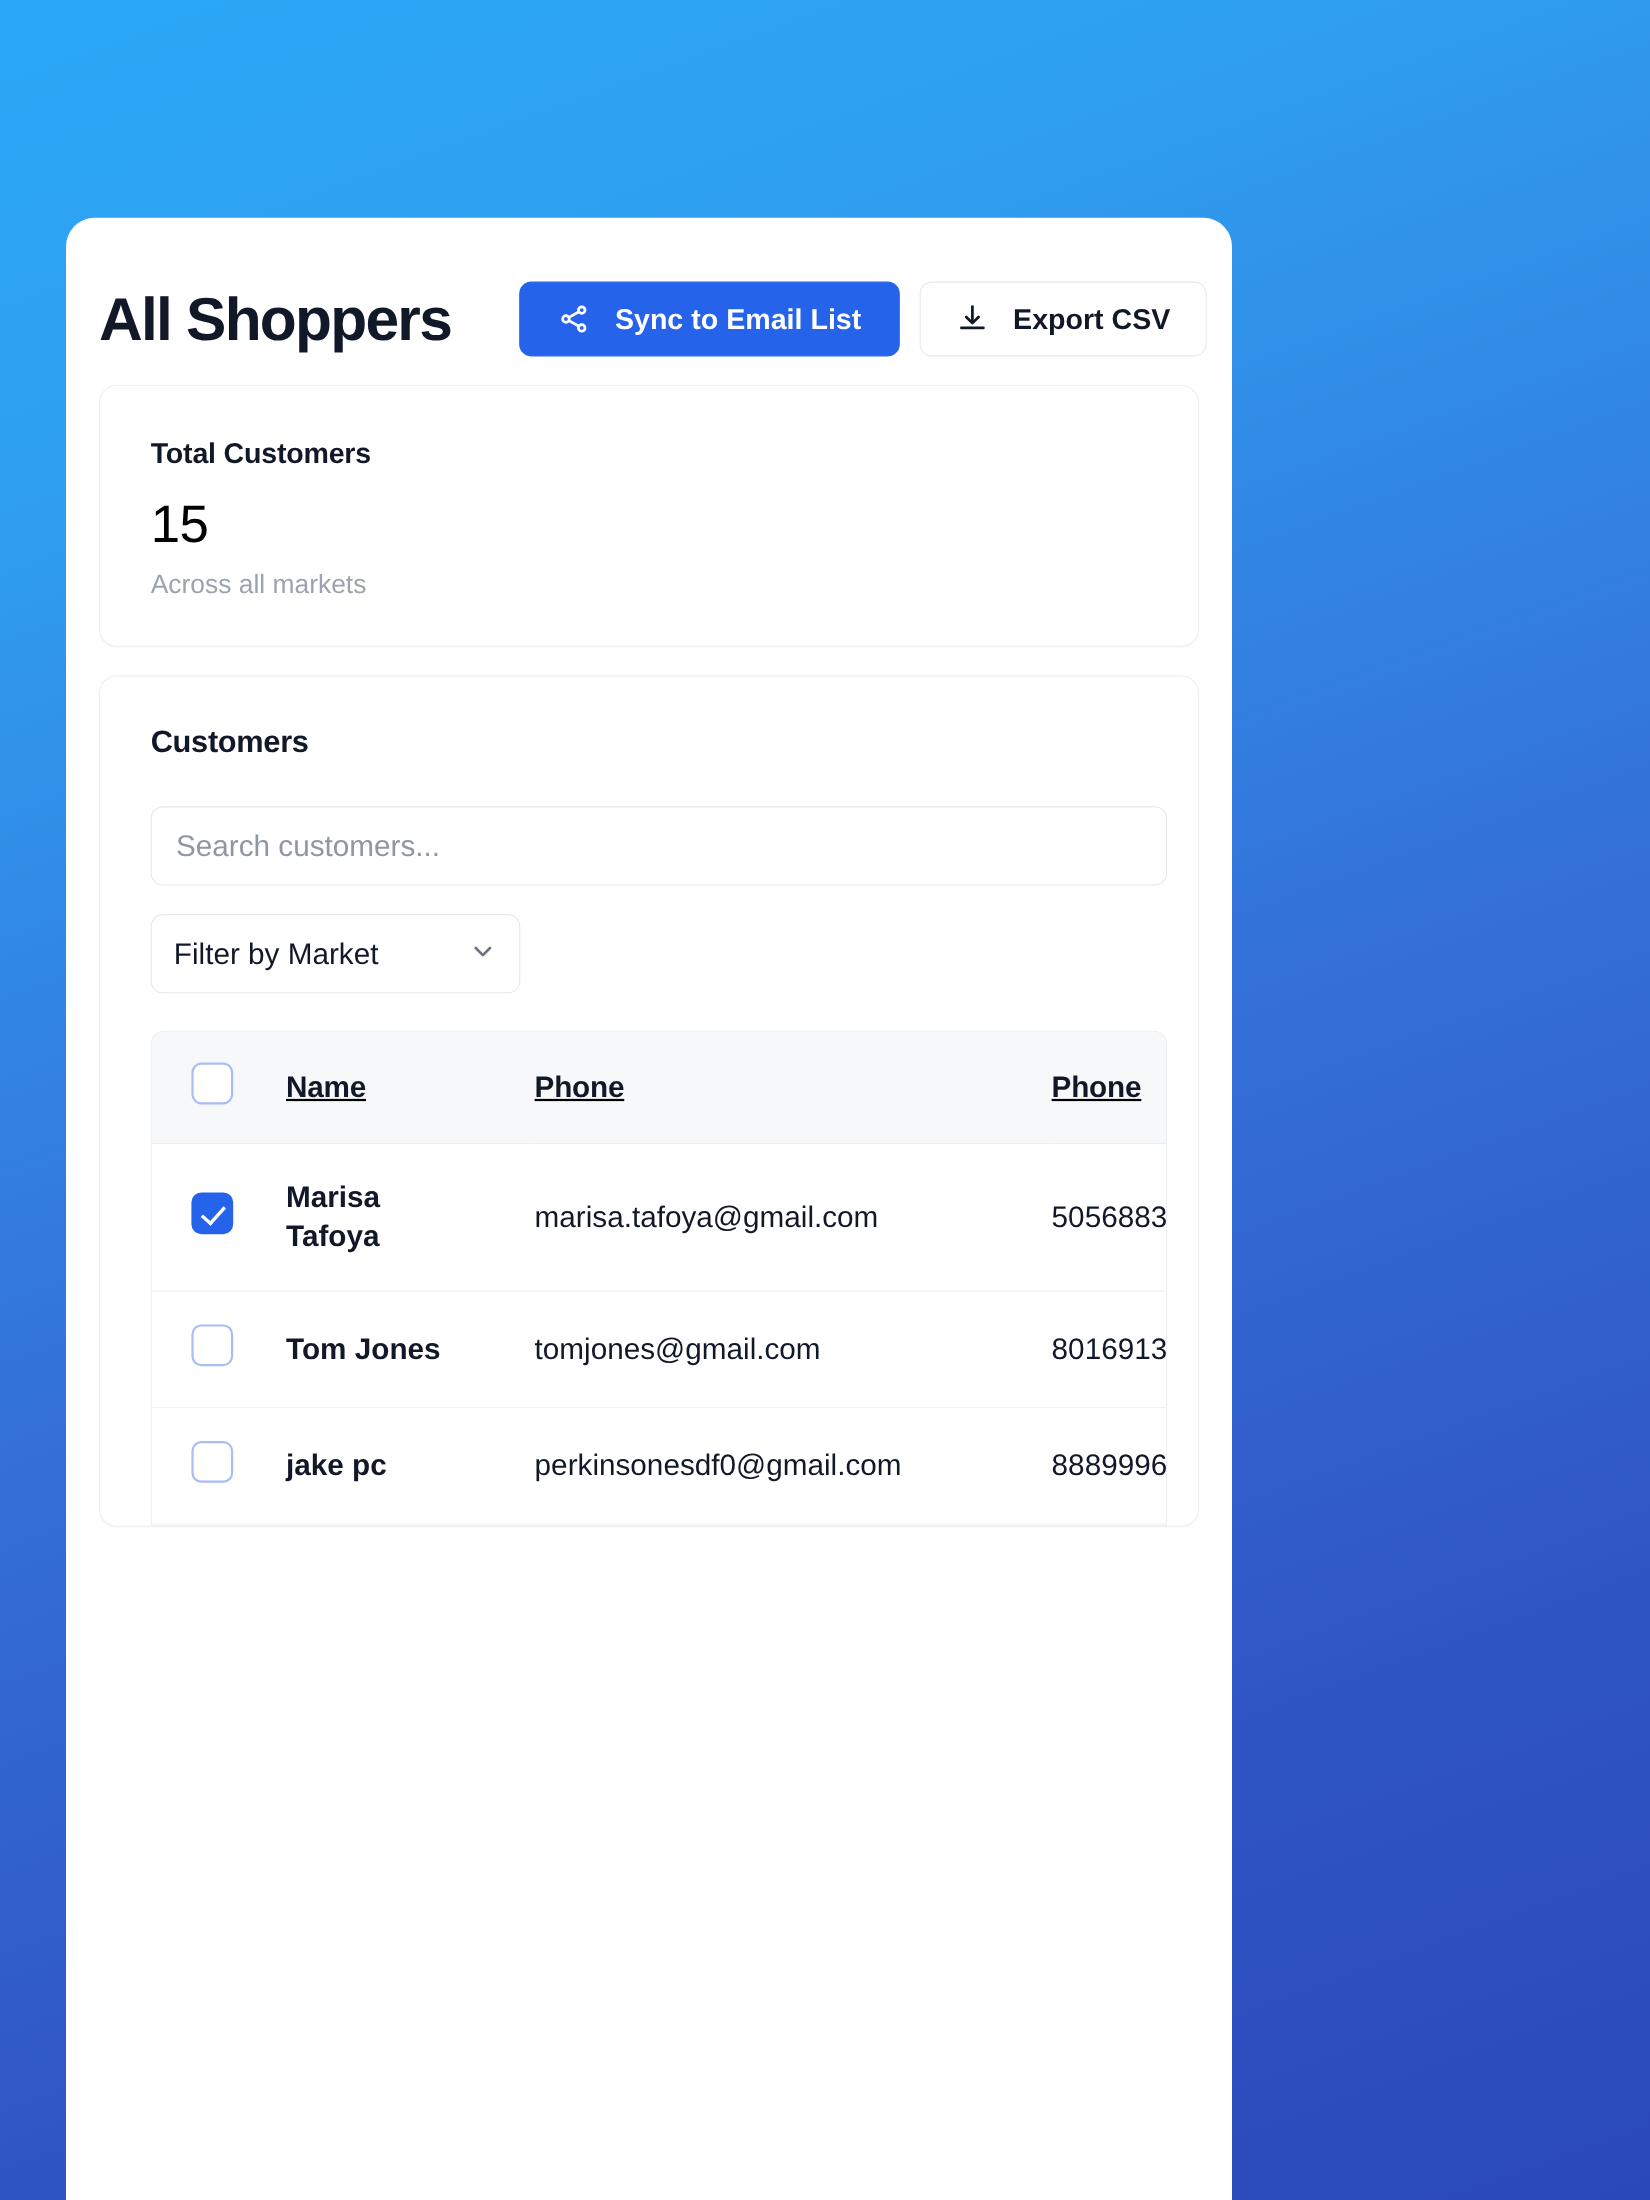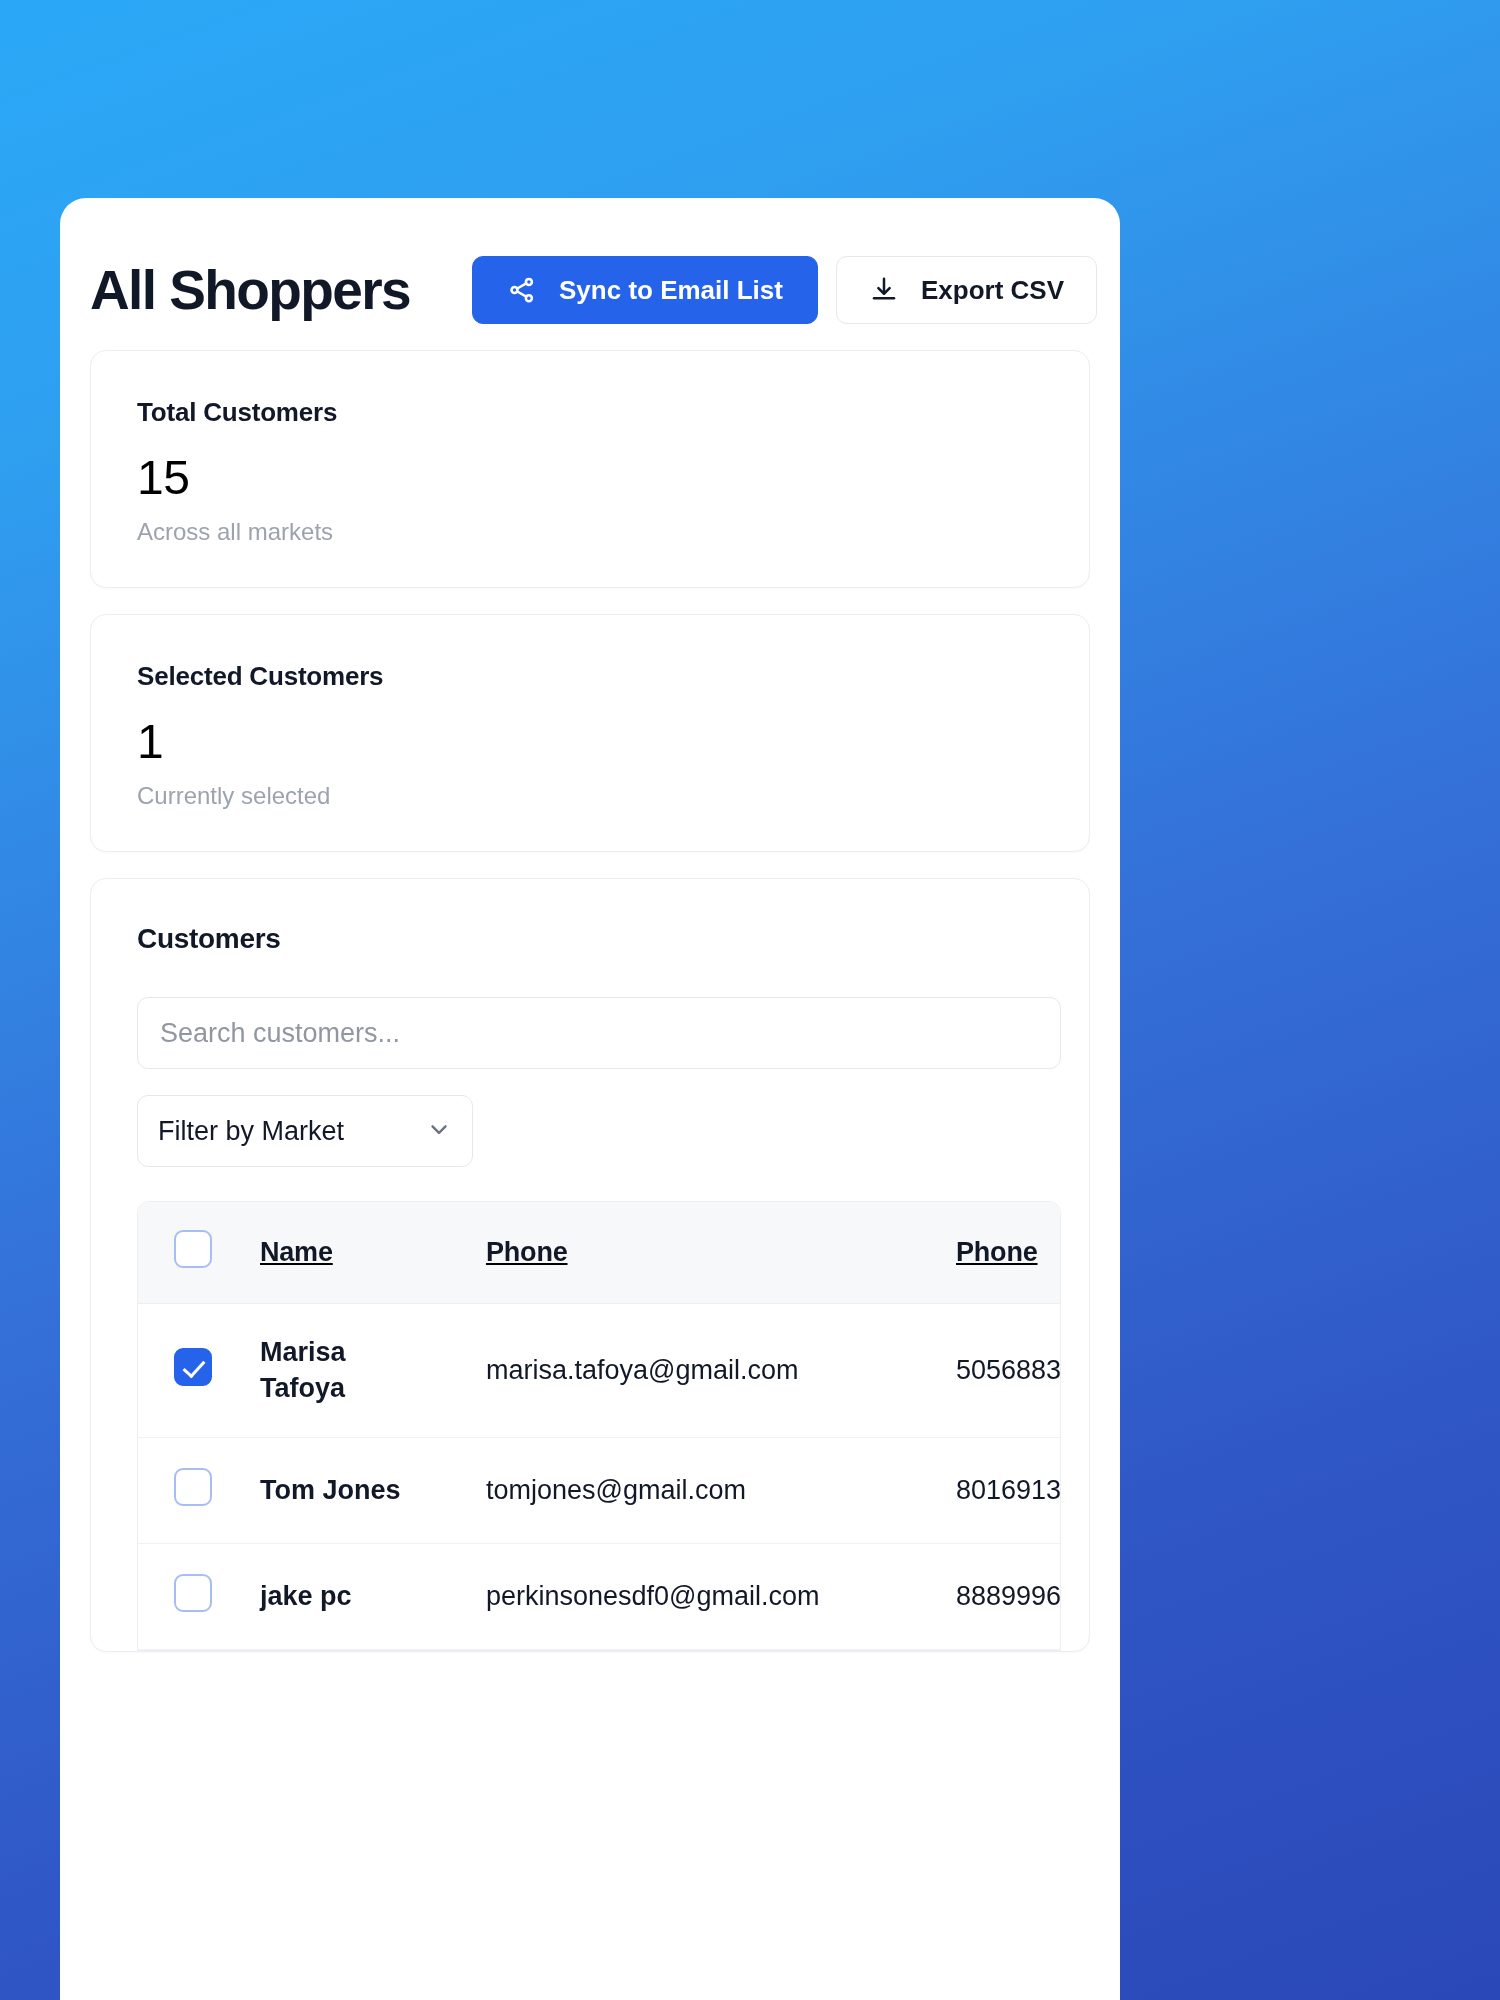--- a/index.html
+++ b/index.html
@@ -205,25 +205,20 @@
 
       </div>
     </div>
 
     <div class="card stat-card">
       <div class="stat-label">Total Customers</div>
       <div class="stat-value">15</div>
       <div class="stat-sub">Across all markets</div>
     </div>
 
-    <div class="card stat-card">
-      <div class="stat-label">Selected Customers</div>
-      <div class="stat-value">1</div>
-      <div class="stat-sub">Currently selected</div>
-    </div>
 
     <div class="card">
       <div class="panel">
 
         <div class="panel-title">Customers</div>
 
         <input class="search-input" type="text" placeholder="Search customers..." style="">
 
         <div class="select-wrap">
           <span class="select-value">Filter by Market</span>

